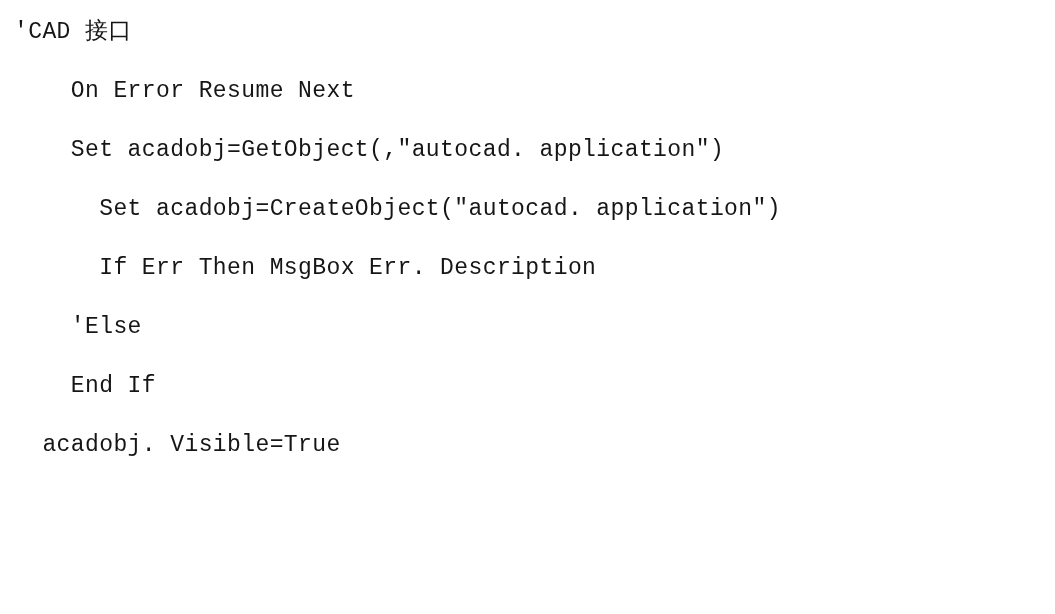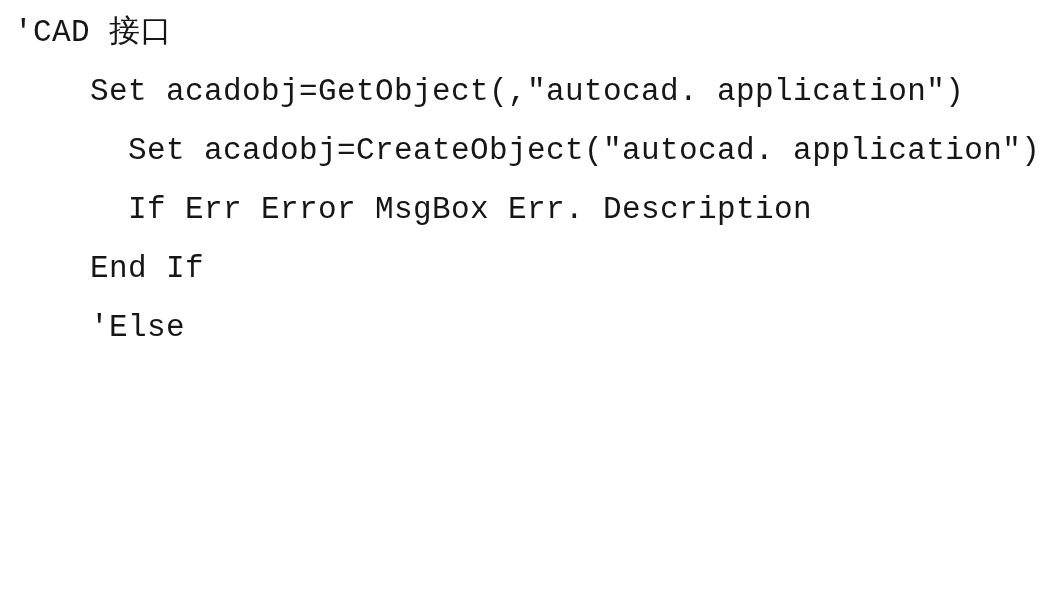--- a/index.html
+++ b/index.html
@@ -11,33 +11,35 @@
     height: 614px;
     background: #ffffff;
     overflow: hidden;
   }
   .code-listing {
     box-sizing: border-box;
     width: 1055px;
     height: 614px;
     padding: 3px 0 0 14px;
     font-family: "Liberation Mono", "DejaVu Sans Mono", monospace;
-    font-size: 31px;
+    font-size: 23px;
     line-height: 59px;
     letter-spacing: 0.4px;
     color: #161616;
   }
   .code-line {
     white-space: pre;
     height: 59px;
   }
 </style>
 </head>
 <body>
 
 <div class="code-listing">
   <div class="code-line">'CAD 接口</div>
+  <div class="code-line">    On Error Resume Next</div>
   <div class="code-line">    Set acadobj=GetObject(,"autocad. application")</div>
   <div class="code-line">      Set acadobj=CreateObject("autocad. application")</div>
-  <div class="code-line">      If Err Error MsgBox Err. Description</div>
+  <div class="code-line">      If Err Then MsgBox Err. Description</div>
+  <div class="code-line">    'Else</div>
   <div class="code-line">    End If</div>
-  <div class="code-line">    'Else</div>
+  <div class="code-line">  acadobj. Visible=True</div>
 </div>
 
 </body></html>

